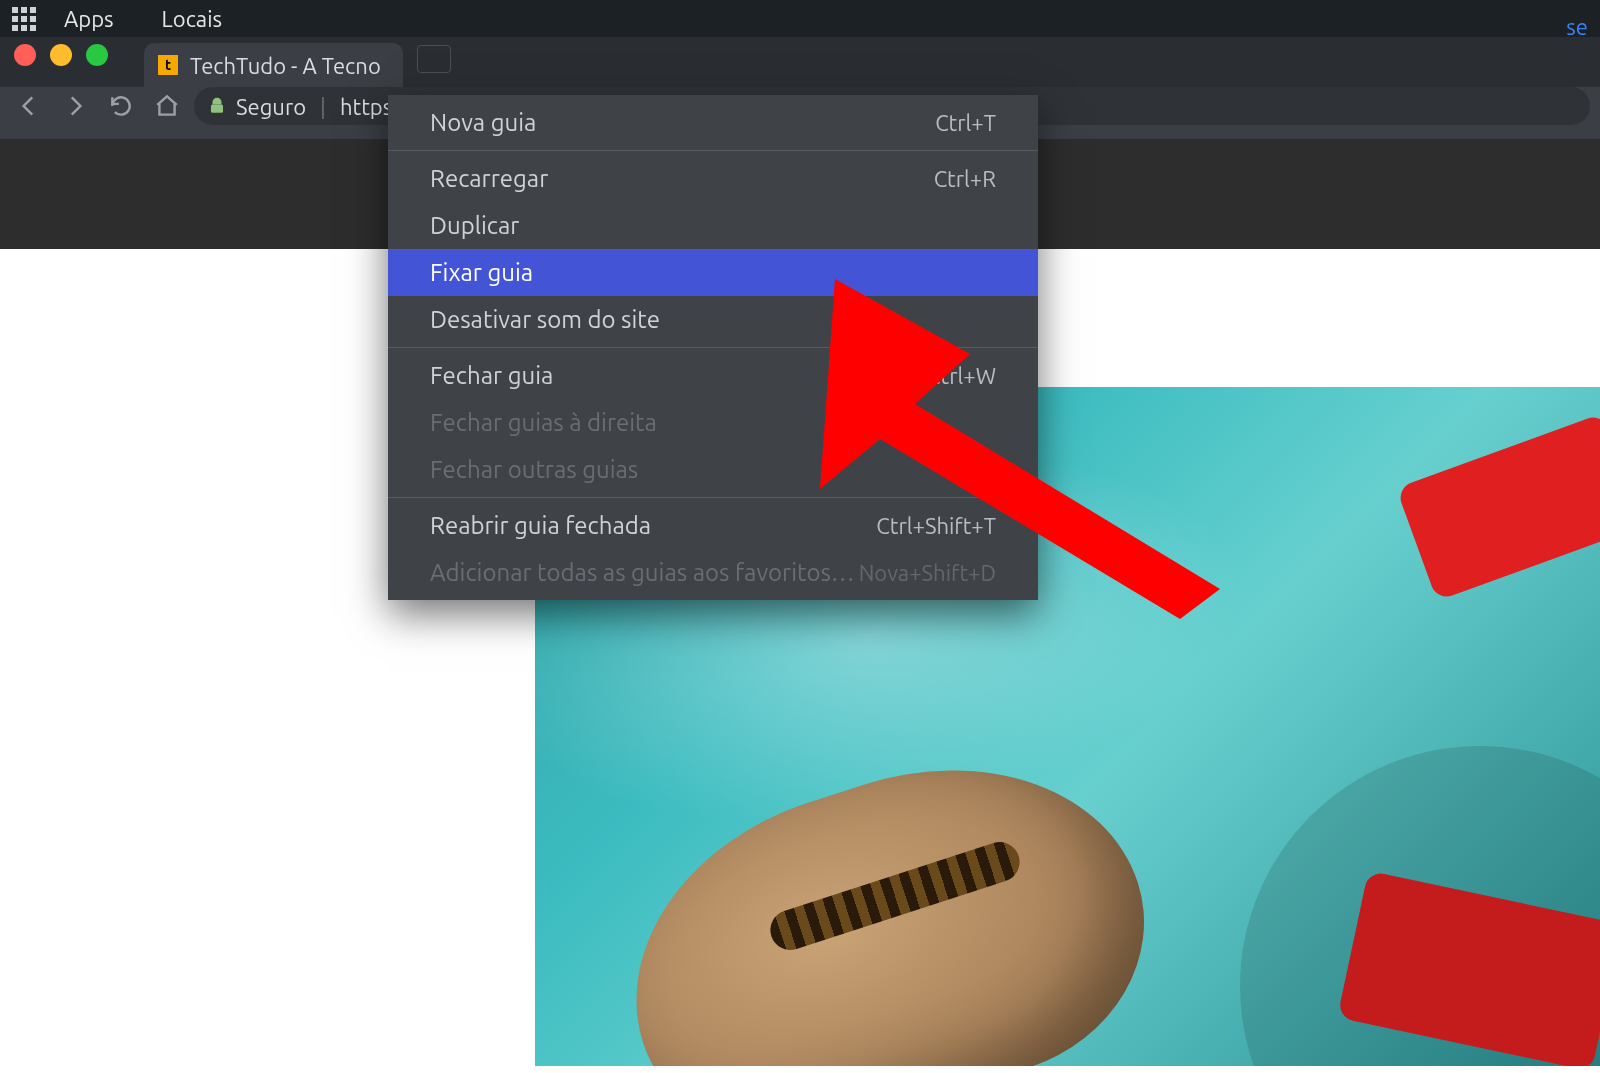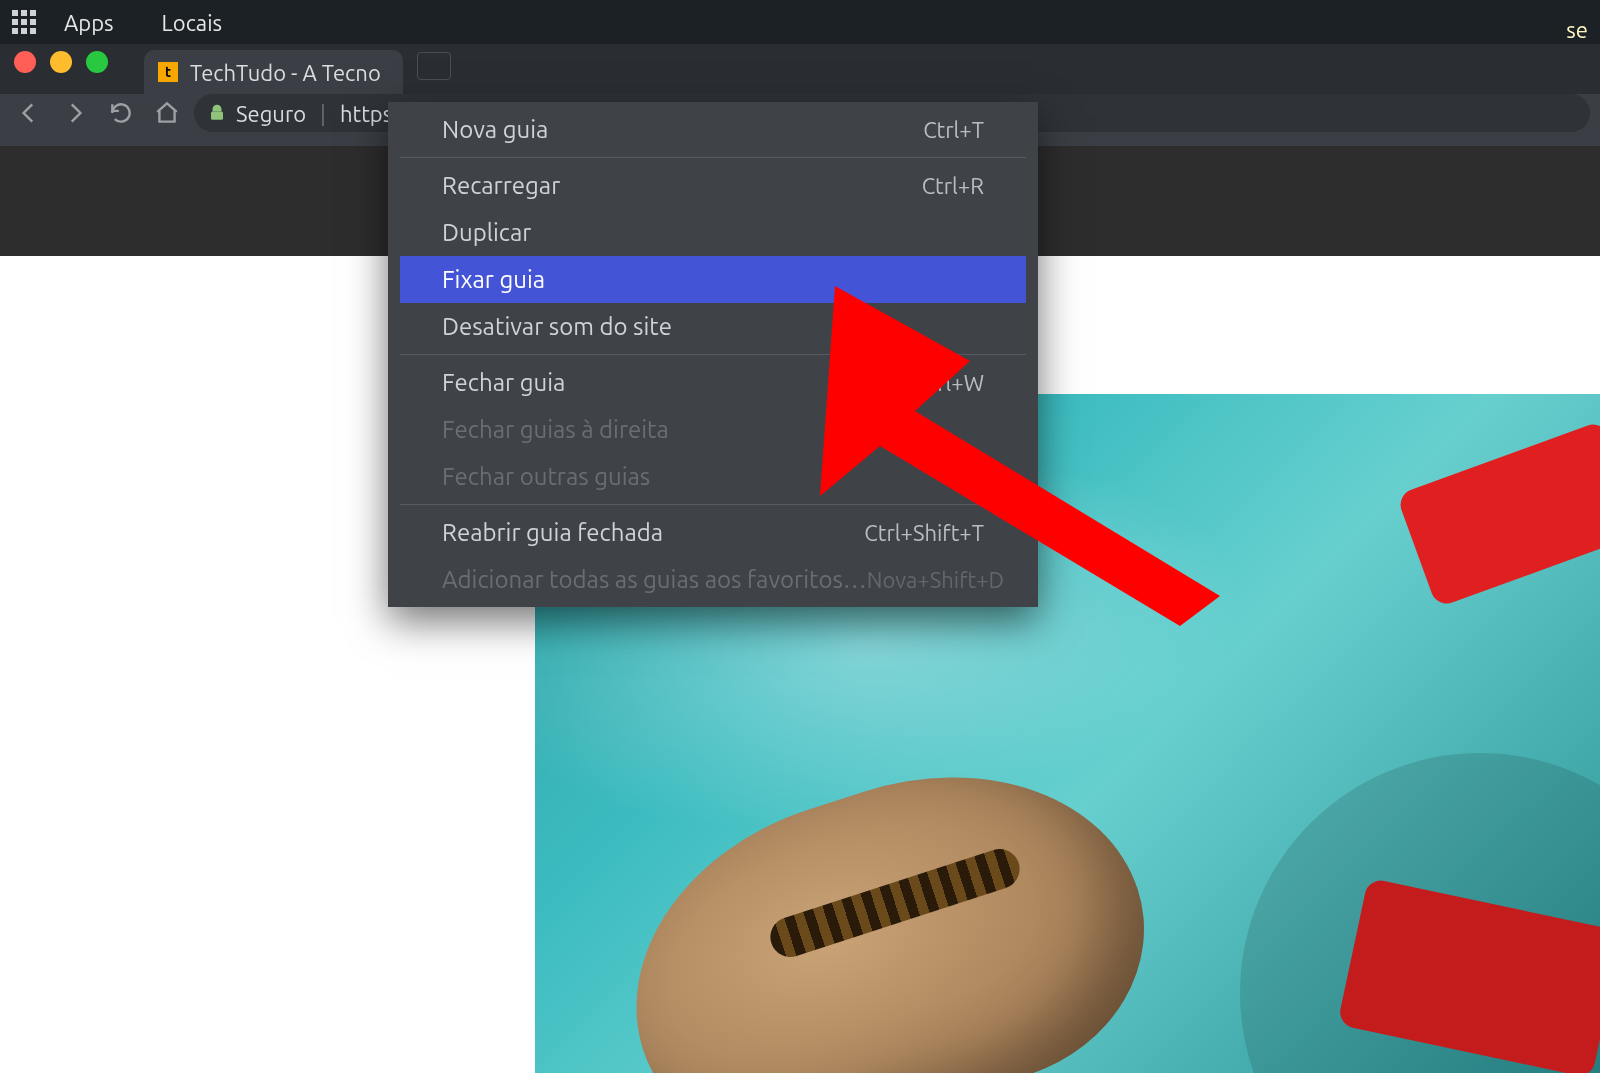--- a/index.html
+++ b/index.html
@@ -7,41 +7,41 @@
     font-family: "Ubuntu", "Segoe UI", Arial, sans-serif;
     background: #ffffff;
     width: 1600px;
     height: 1073px;
     overflow: hidden;
     position: relative;
   }
 
   
   .gnome-bar {
-    height: 44px;
+    height: 37px;
     background: #1c2126;
     display: flex;
     align-items: center;
     color: #e6e6e6;
     font-size: 22px;
     font-weight: 400;
     padding: 0 12px;
   }
   .gnome-grid {
     width: 24px; height: 24px;
     display: grid;
     grid-template-columns: repeat(3,6px);
     grid-template-rows: repeat(3,6px);
     gap: 3px;
     margin-right: 28px;
     cursor: pointer;
   }
   .gnome-grid span { background:#cfd3d7; }
   .gnome-item { margin-right: 48px; cursor: pointer; }
-  .gnome-right { margin-left: auto; color:#fef9c3;margin-top:15px; }
+  .gnome-right { margin-left: auto; color:#3b82f6;margin-top:15px; }
 
   
   .chrome-window {
     position: relative;
     height: calc(100% - 44px);
   }
 
   .titlebar {
     height: 50px;
     background: #2a2e33;
@@ -206,21 +206,21 @@
   
   .ctx-menu {
     position: absolute;
     left: 388px;
     top: 58px;
     width: 650px;
     background: #3f4348;
     box-shadow: 0 14px 38px rgba(0,0,0,0.55);
     font-size: 24px;
     color: #cfd3d7;
-    padding: 4px 12px;
+    padding: 4px 0;
     z-index: 50;
   }
   .ctx-item {
     display: flex;
     align-items: center;
     justify-content: space-between;
     height: 47px;
     padding: 0 42px;
     white-space: nowrap;
     cursor: pointer;

